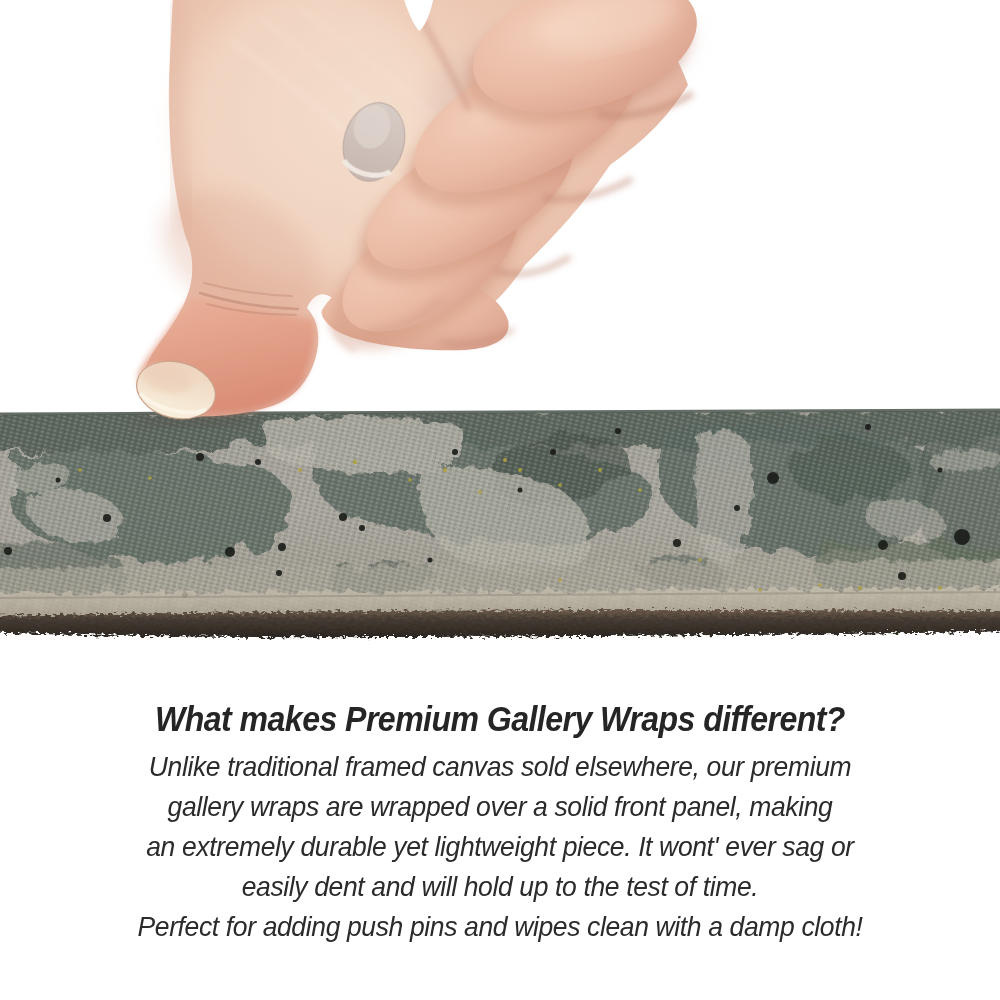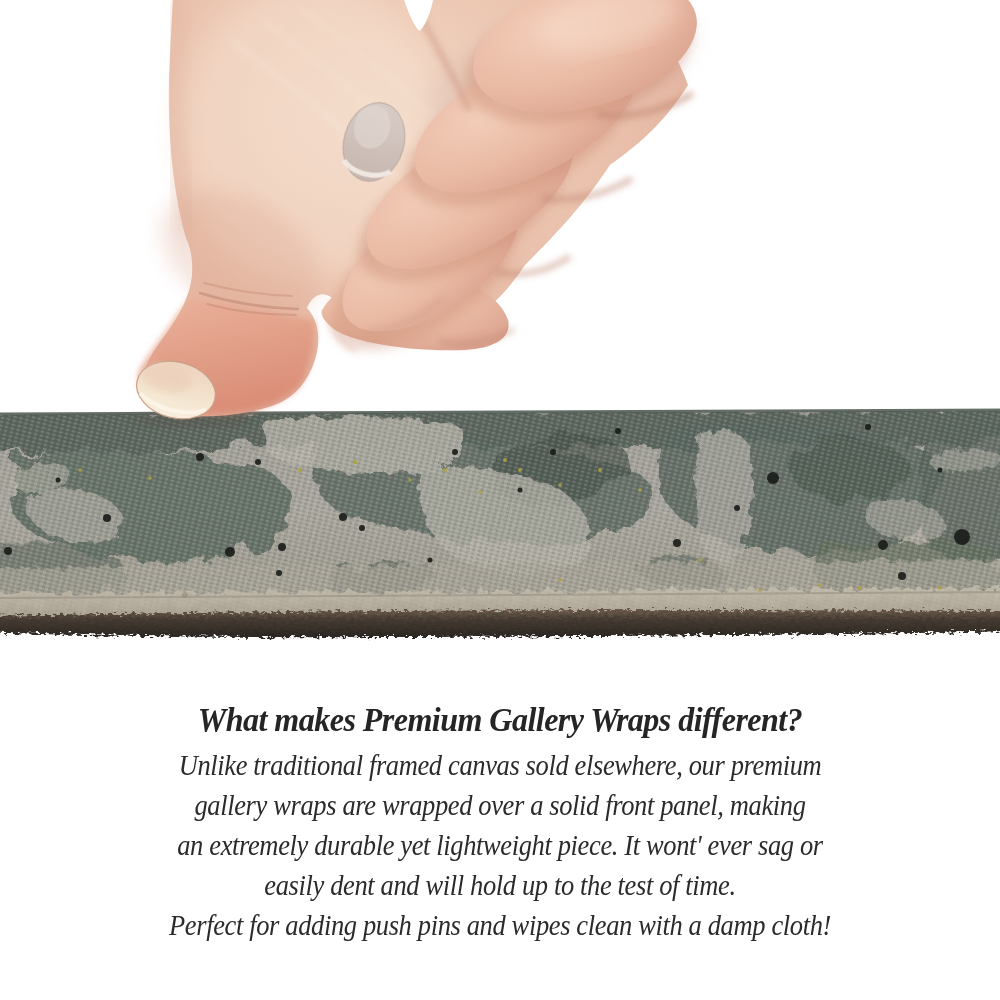--- a/index.html
+++ b/index.html
@@ -1,18 +1,18 @@
 <!DOCTYPE html>
 <html style="--background: #ffffff; --text: #2b2b2b; --canvas-base: #b2aea4; --canvas-paint-green: #5c6a61; --canvas-paint-dark: #49554c; --canvas-fold: #b5ad9d; --canvas-edge-dark: #342e29; --skin-light: #f3d9c6; --skin-mid: #eabca7; --skin-shadow: #d1937f;"><head>
 <meta charset="utf-8">
 <style>
   html,body{margin:0;padding:0;background:#ffffff;}
   body{width:1000px;height:1000px;overflow:hidden;}
   .stage{position:relative;width:1000px;height:1000px;
-         font-family:Liberation Serif, serif;background:var(--background,#ffffff);}
+         font-family:Liberation Sans, sans-serif;background:var(--background,#ffffff);}
   .art{position:absolute;left:0;top:0;}
   .description{position:absolute;top:699px;left:0;width:1000px;text-align:center;
                font-style:italic;color:var(--text,#2b2b2b);
                transform:scaleX(.93);transform-origin:500px 0;}
   .page-title{margin:0 0 7px 0;font-size:34.5px;line-height:40px;font-weight:600;
               letter-spacing:-0.6px;color:#252525;}
   .body-line{margin:0;font-size:28.5px;line-height:40px;font-weight:400;letter-spacing:-0.4px;}
 </style>
 </head>
 <body>

